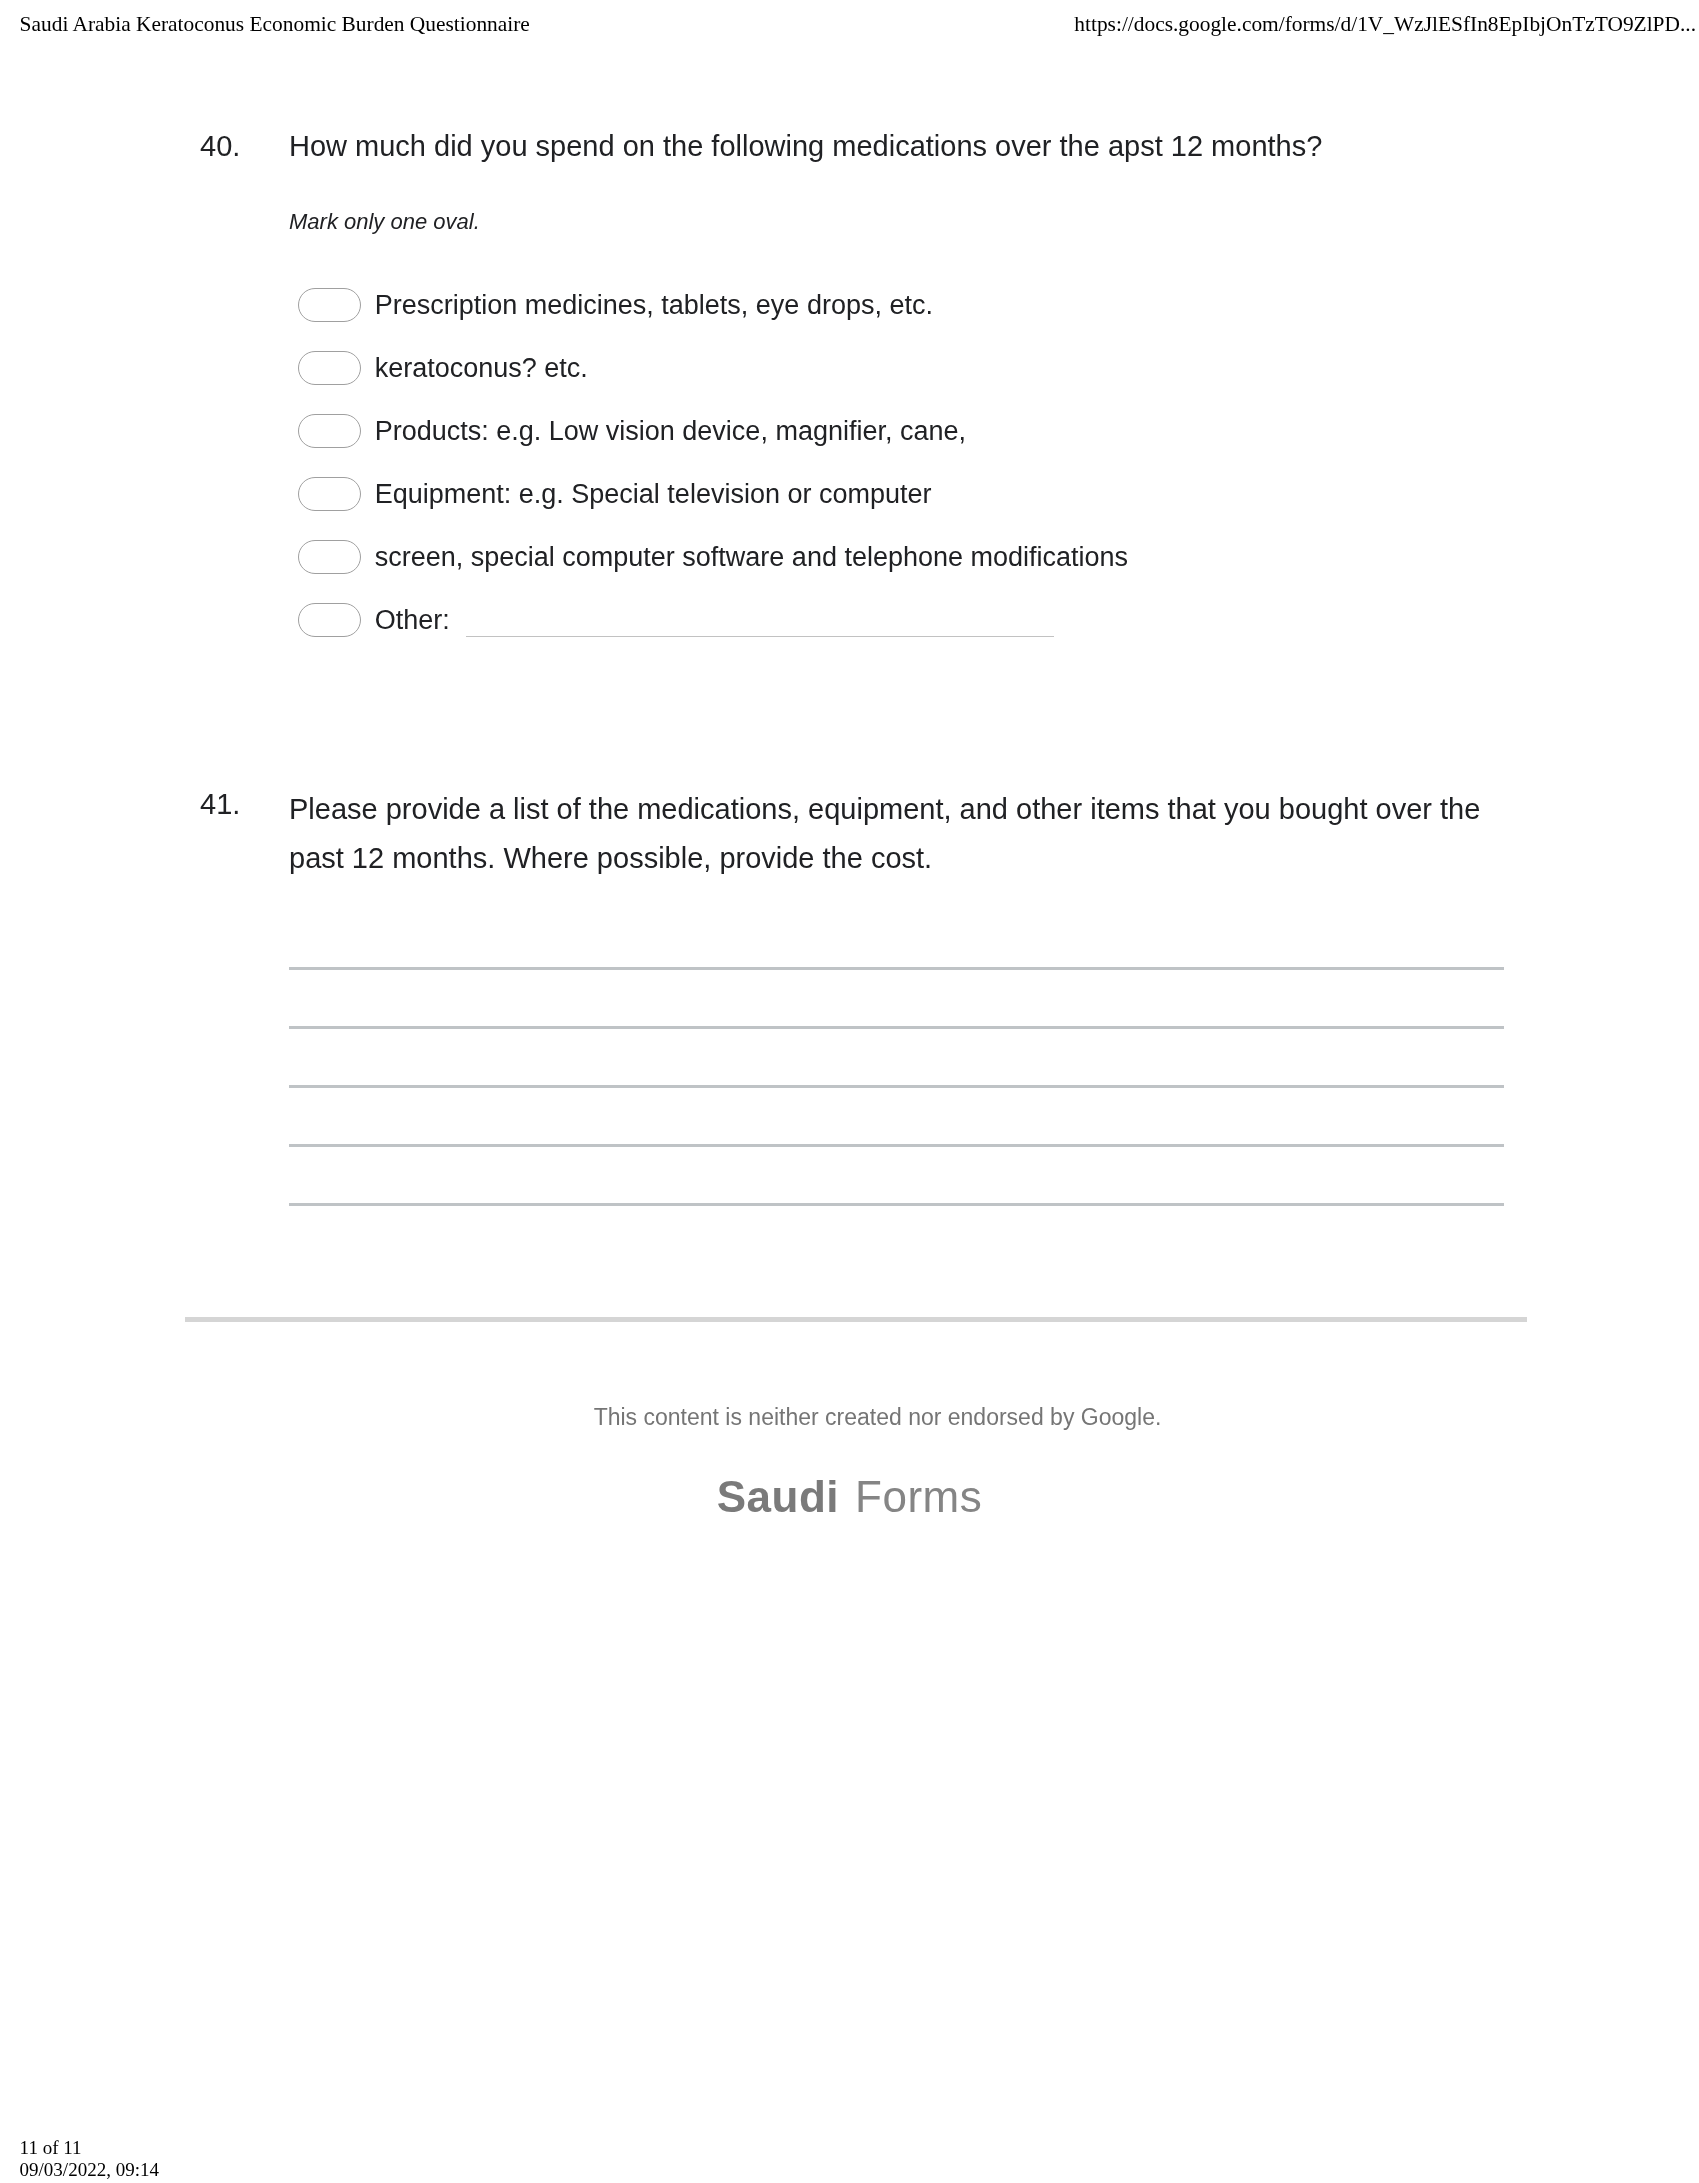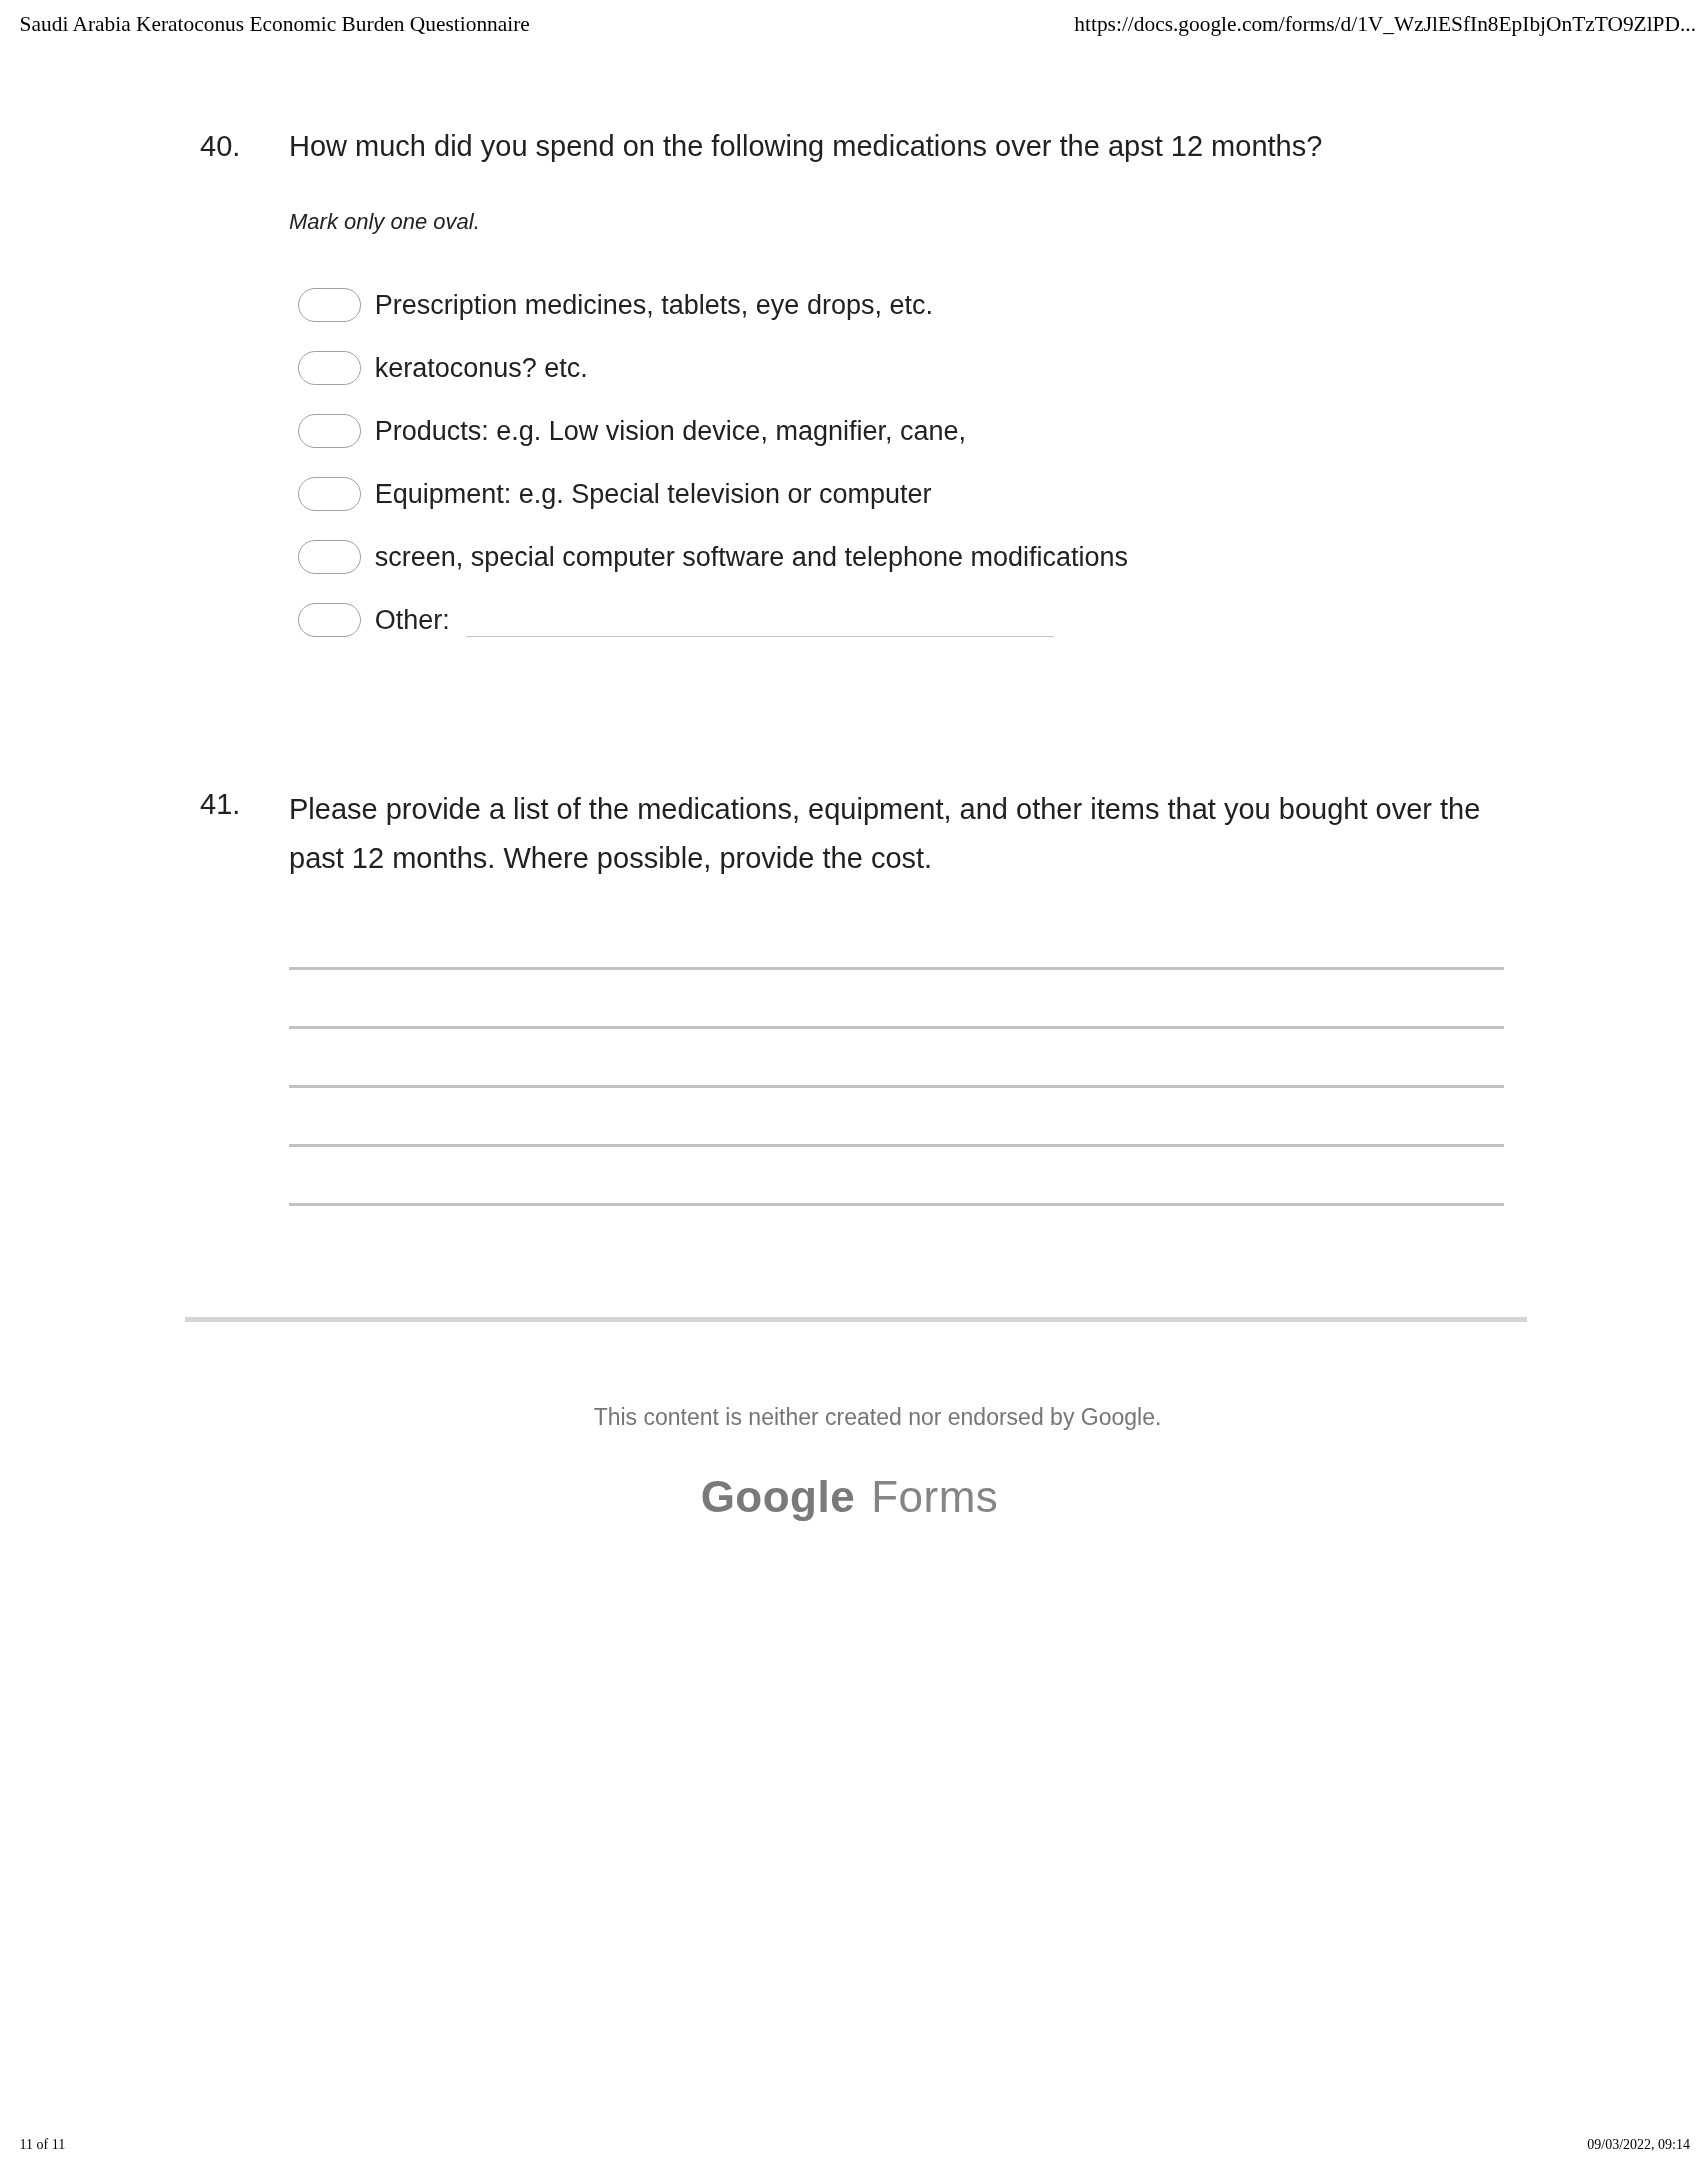--- a/index.html
+++ b/index.html
@@ -26,26 +26,27 @@
     justify-content: space-between;
     font-family: "Liberation Serif", serif;
     font-size: 21.4px;
     color: #000000;
     white-space: nowrap;
   }
   .print-footer {
     position: absolute;
     top: 2137px;
     left: 19.6px;
-    right: 9px;
+    right: 26px;
     display: flex;
     justify-content: space-between;
     font-family: "Liberation Serif", serif;
-    font-size: 14px;
+    font-size: 19px;
     color: #000000;
+    flex-direction: column;
   }
 
   
   .question {
     position: absolute;
     left: 200px;
     display: flex;
     align-items: flex-start;
   }
   .q40 { top: 127px; }
@@ -212,20 +213,20 @@
   <div class="answer-line"></div>
   <div class="answer-line"></div>
   <div class="answer-line"></div>
   <div class="answer-line"></div>
 </div>
 
 <div class="section-divider"></div>
 
 <div class="disclaimer">This content is neither created nor endorsed by Google.</div>
 <div class="gforms-logo">
-  <span class="logo-google">Google</span><span class="logo-forms">Forms</span>
+  <span class="logo-google">Saudi</span><span class="logo-forms">Forms</span>
 </div>
 
 <div class="print-footer">
   <span>11 of 11</span>
   <span>09/03/2022, 09:14</span>
 </div>
 
 
 </body></html>

